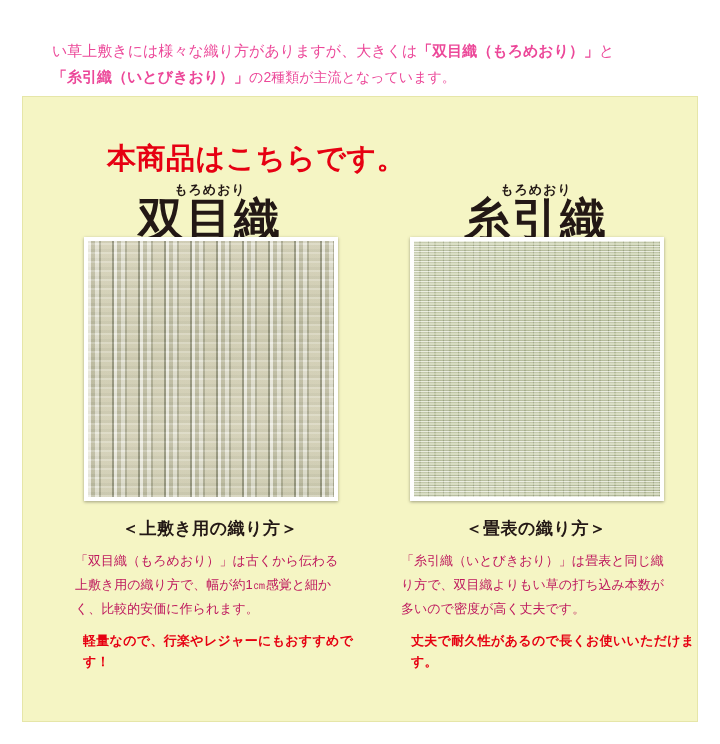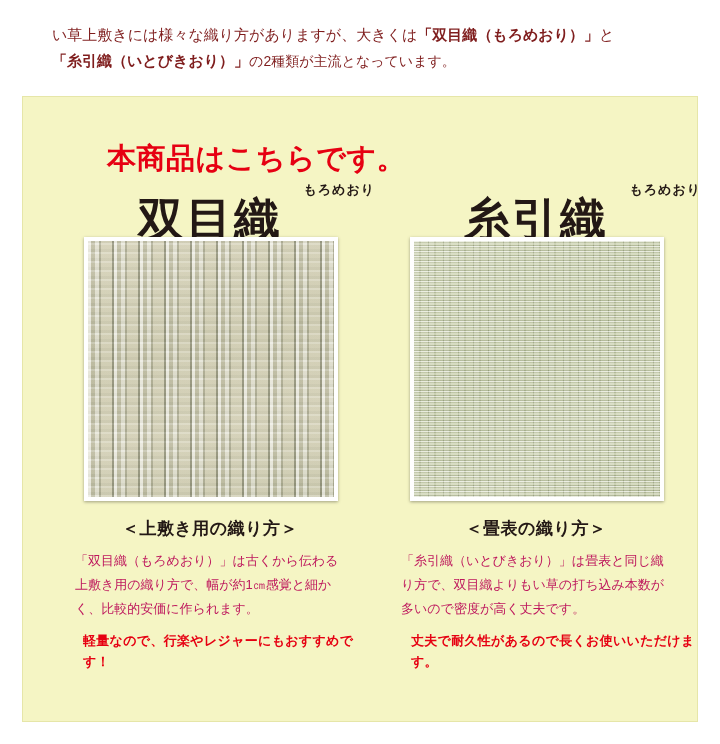--- a/index.html
+++ b/index.html
@@ -18,25 +18,25 @@
   .page {
     position: relative;
     width: 720px;
     height: 744px;
   }
 
   
   .intro {
     position: absolute;
     left: 52px;
-    top: 22px;
+    top: 38px;
     width: 640px;
     font-size: 15px;
     line-height: 1.75;
-    color: #7f1d1d;
+    color: #ec4899;
   }
   .intro .bold {
     font-weight: bold;
   }
   .intro .small {
     font-size: 14px;
   }
 
   
   .panel {
@@ -92,21 +92,21 @@
     top: 0;
     width: 330px;
   }
   .col-left { left: 22px; }
   .col-right { left: 348px; }
 
   .ruby {
     position: absolute;
     top: 84px;
     width: 100%;
-    text-align: right;
+    text-align: center;
     font-size: 13px;
     font-weight: bold;
     color: #231815;
     letter-spacing: 1px;
   }
   .weave-title {
     position: absolute;
     top: 92px;
     width: 100%;
     text-align: center;

